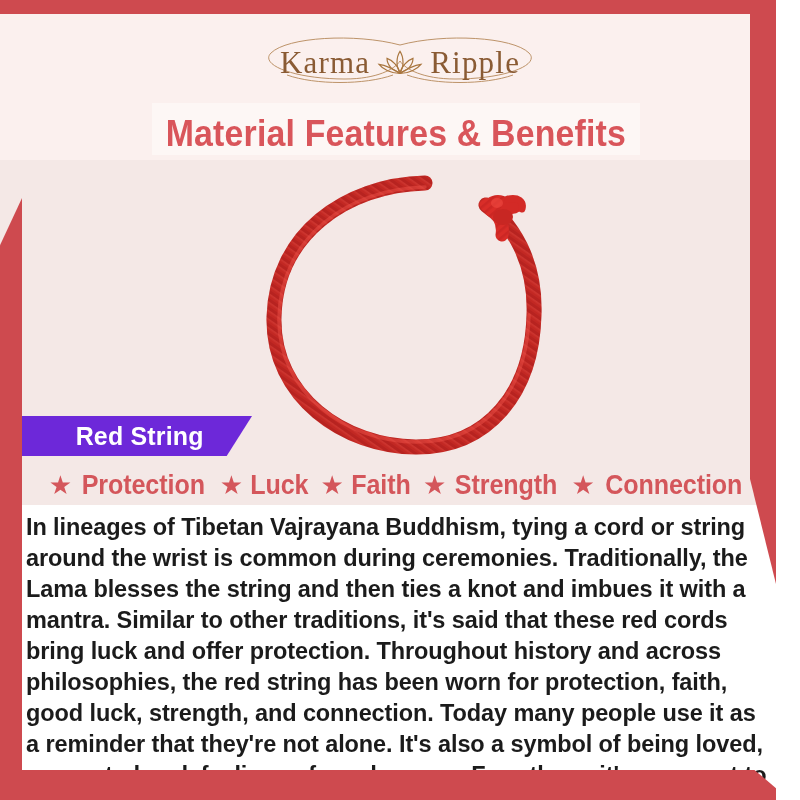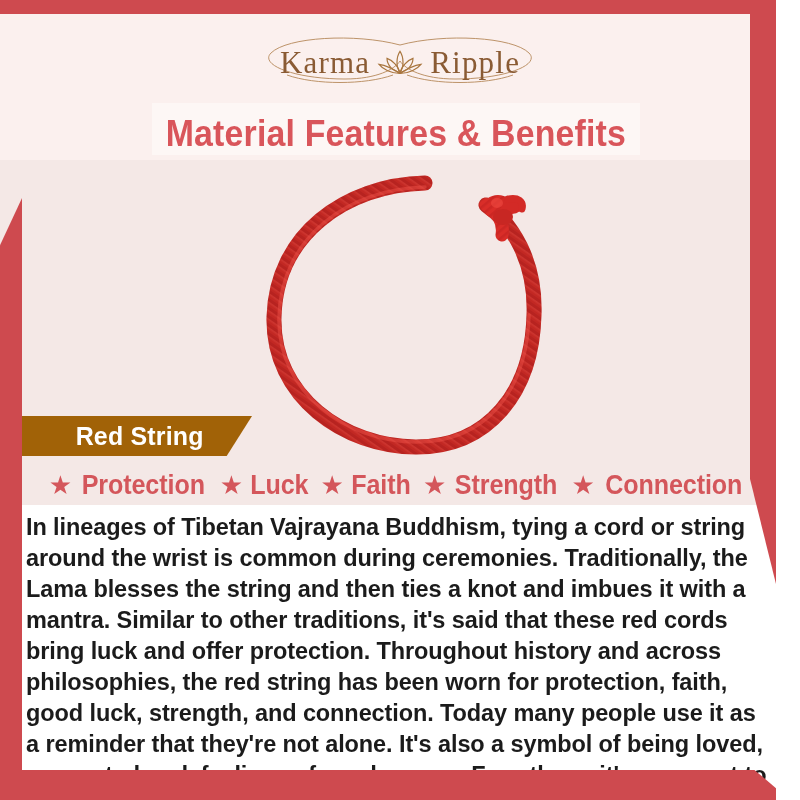--- a/index.html
+++ b/index.html
@@ -134,21 +134,21 @@
     left: 250px; top: 165px;
     width: 320px; height: 300px;
   }
 
   
   .banner {
     position: absolute;
     left: 22px; top: 416px;
     height: 40px;
     min-width: 230px;
-    background: #a16207;
+    background: #6d28d9;
     clip-path: polygon(0 0, 100% 0, 89% 100%, 0 100%);
     display: flex;
     align-items: center;
   }
   .banner-label {
     font-family: "Liberation Sans Narrow", "Liberation Sans", sans-serif;
     font-weight: bold;
     font-size: 26px;
     color: #ffffff;
     padding-left: 52px;

